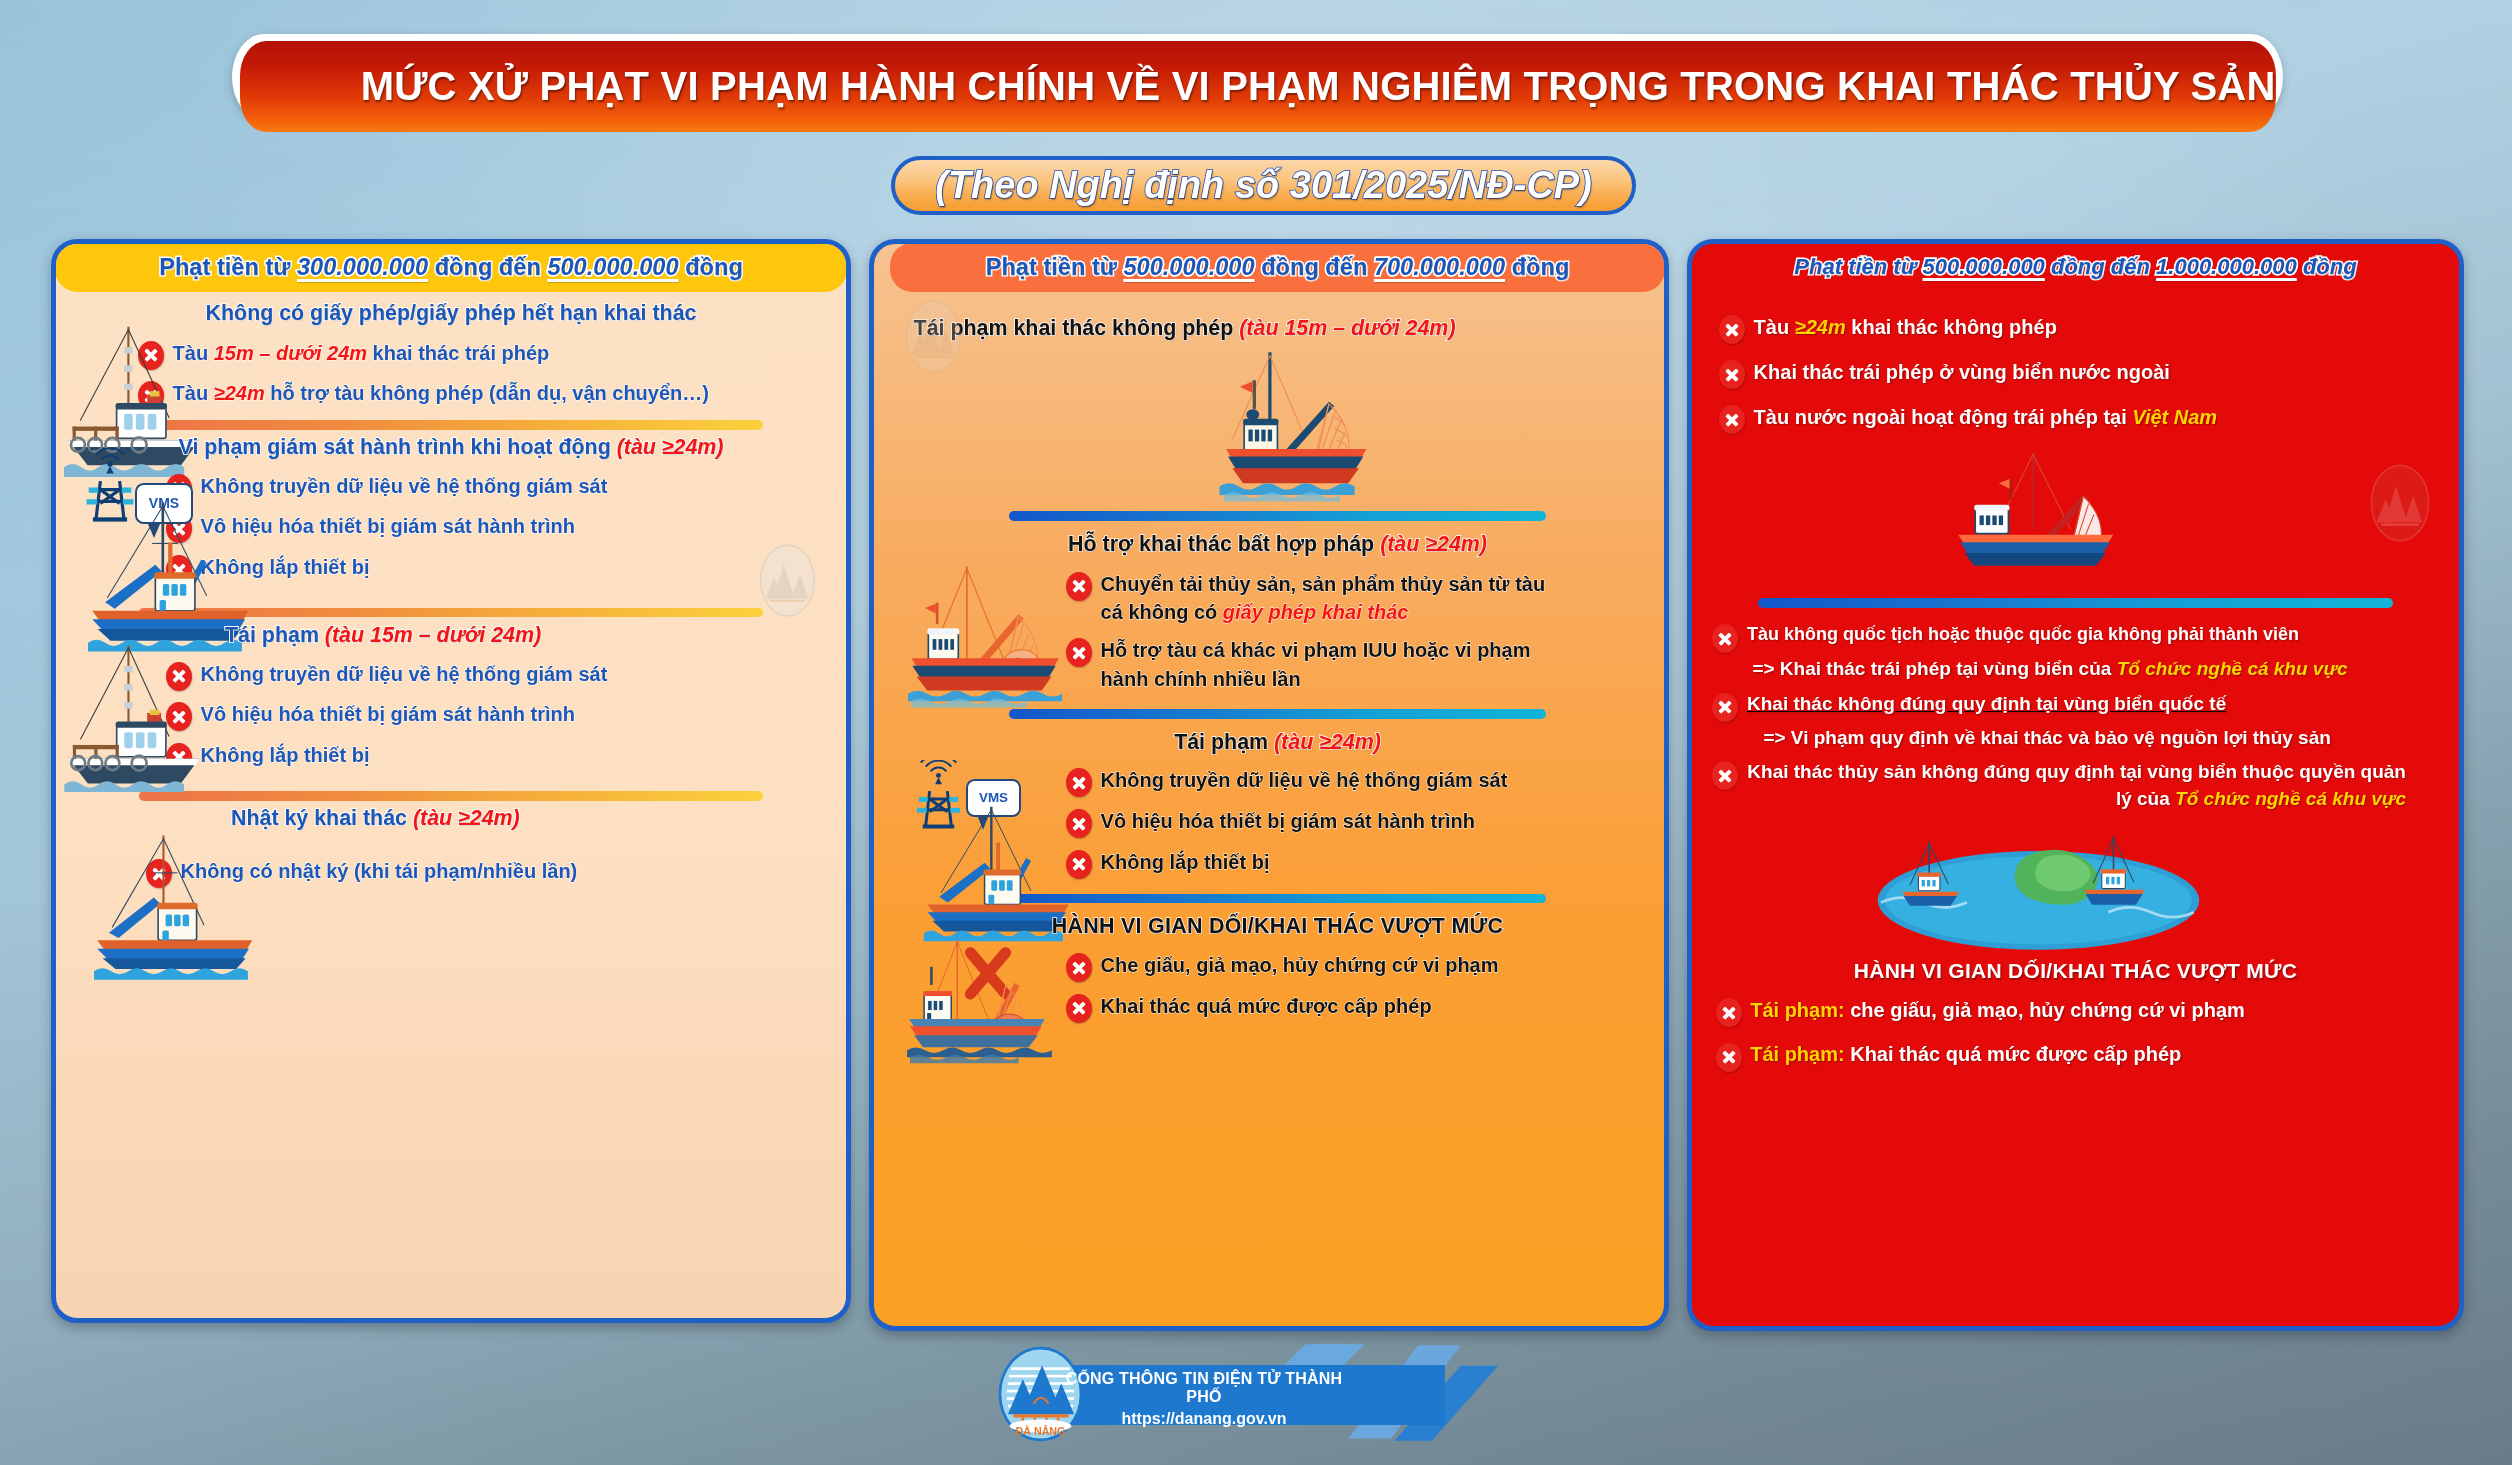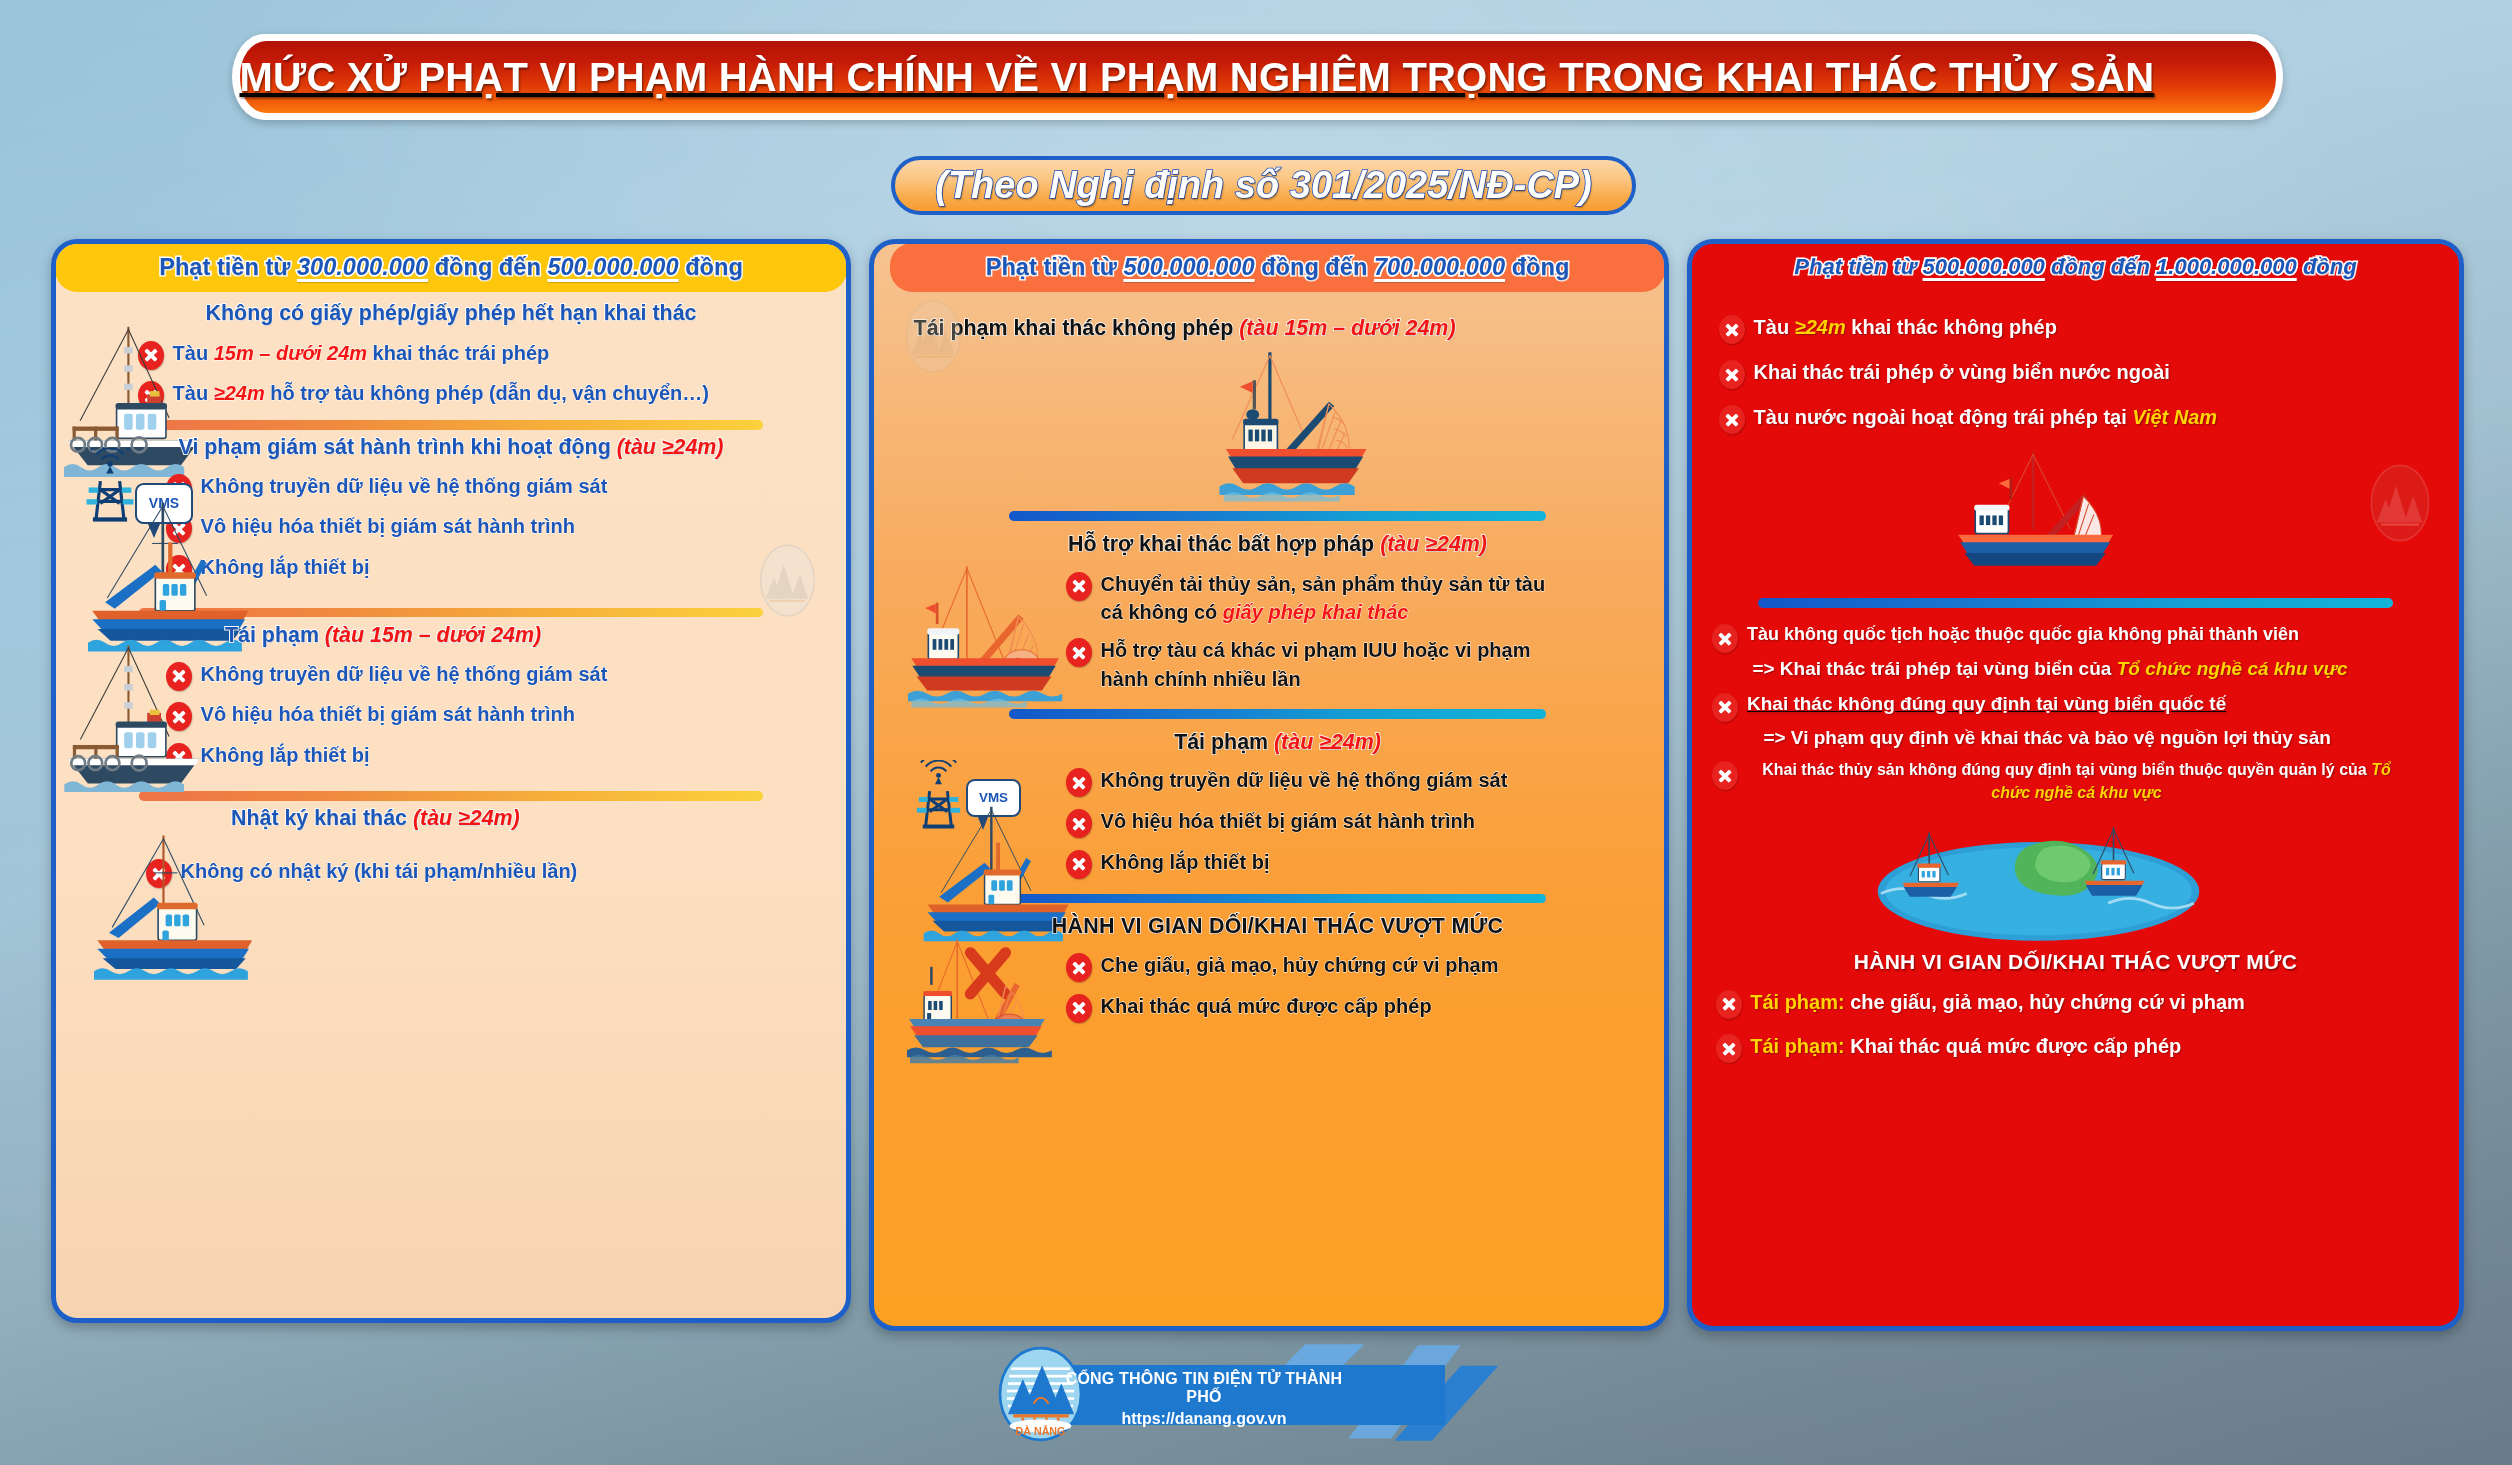--- a/index.html
+++ b/index.html
@@ -31,27 +31,26 @@
     position: absolute;
     left: 232px; top: 34px;
     width: 2051px; height: 86px;
     background: #ffffff;
     border-radius: 32px / 43px;
     box-shadow: 0 3.2px 8.6px rgba(0,0,0,0.22);
   }
   .title-banner {
     position: absolute;
     left: 7.5px; top: 7px;
-    width: 2036px; height: 72px;
+    width: 2036px; height: 91px;
     border-radius: 26px / 35px;
     background: linear-gradient(to bottom, #b41206 0%, #c41a07 28%, #e03a06 62%, #f4620a 88%, #fa7a10 100%);
     display: flex;
     align-items: center;
-    justify-content: flex-start;
-    text-decoration: underline;
+    justify-content: flex-end;
   }
   .title-text {
     color: #ffffff;
     font-size: 40px;
     font-weight: 700;
     letter-spacing: 0.2px;
     white-space: nowrap;
     text-shadow: 1.1px 1.6px 2.1px rgba(0,0,0,0.45);
   }
 
@@ -656,21 +655,21 @@
       <div class="sub-arrow"><span class="arr-line">=&gt; Khai thác trái phép tại vùng biển của </span><span class="bold-yellow">Tổ chức nghề cá khu vực</span></div>
 
       <div class="bullet" style="margin-bottom:5.4px;text-decoration:underline;">
         <div class="x-badge"></div>
         <div class="btext" style="font-size:19px;">Khai thác không đúng quy định tại vùng biển quốc tế</div>
       </div>
       <div class="sub-arrow" style="margin-left:51px;">=&gt; Vi phạm quy định về khai thác và bảo vệ nguồn lợi thủy sản</div>
 
       <div class="bullet">
         <div class="x-badge"></div>
-        <div class="btext" style="font-size:16px; text-align:center; max-width:659px;"><span>Khai thác thủy sản không đúng quy định tại vùng biển thuộc quyền quản lý của </span><span class="bold-yellow">Tổ chức nghề cá khu vực</span></div>
+        <div class="btext" style="font-size:19px; text-align:right; max-width:659px;"><span>Khai thác thủy sản không đúng quy định tại vùng biển thuộc quyền quản lý của </span><span class="bold-yellow">Tổ chức nghề cá khu vực</span></div>
       </div>
     </div>
 
     <div style="height:134px; position:relative;">
       <svg class="boat" style="left:161px; top:-3.2px;" width="343" height="134" viewBox="0 0 640 250">
         <ellipse cx="320" cy="150" rx="300" ry="92" fill="#2e9fd6"></ellipse>
         <ellipse cx="320" cy="150" rx="286" ry="82" fill="#36b0e0"></ellipse>
         <path d="M300 66 q60 -24 104 6 q40 26 20 58 q-24 36 -86 26 q-58 -10 -62 -46 q-2 -30 24 -44 Z" fill="#52b45a"></path>
         <path d="M330 70 q40 -14 70 6 q26 18 12 38 q-18 24 -58 18 q-38 -8 -40 -30 q0 -20 16 -32 Z" fill="#6ec96f"></path>
         <path d="M26 154 q40 -18 80 0 t80 0" stroke="#bfe6f6" stroke-width="5" fill="none" opacity="0.8"></path>

